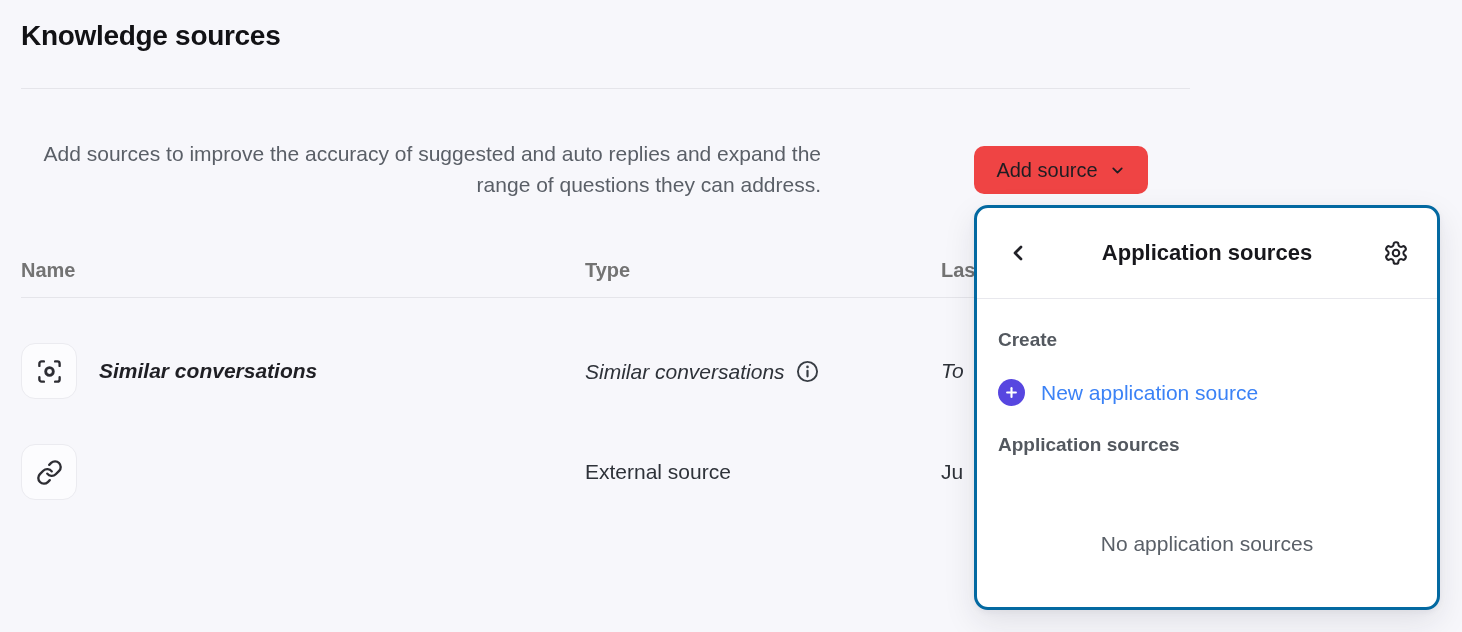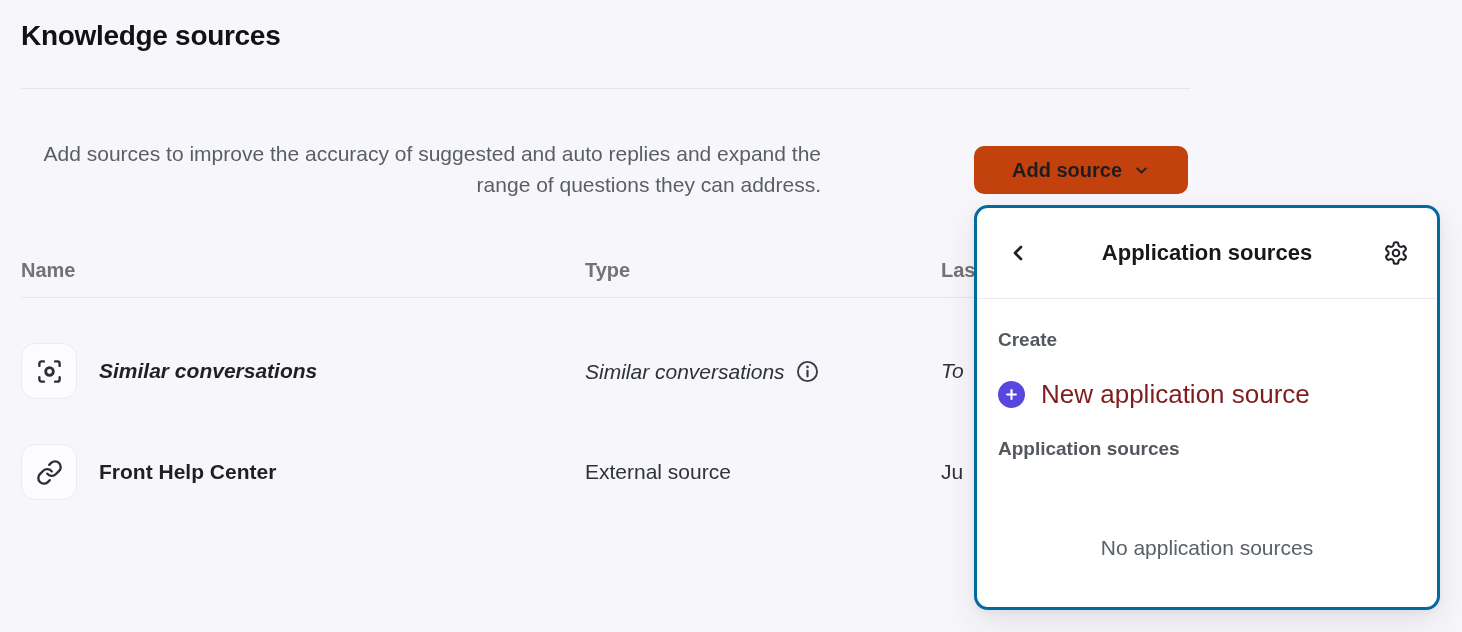--- a/index.html
+++ b/index.html
@@ -17,24 +17,24 @@
   }
   .title-divider {
     position:absolute; left:21px; top:88px; width:1169px; height:1px;
     background:#e5e5ea;
   }
   .page-description {
     position:absolute; left:21px; top:138px; width:800px;
     font-size:21px; line-height:31px; color:#5a5f67;text-align:right;
   }
   .add-source-btn {
-    position:absolute; left:974px; top:146px; width:214px; height:48px;
+    position:absolute; left:974px; top:146px; width:174px; height:48px;
     display:flex; align-items:center; justify-content:center; gap:11px;
-    background:#c2410c; border:none; border-radius:10px;
-    font-family:inherit; font-size:20px; font-weight:700; color:#1d1d22;
+    background:#ef4444; border:none; border-radius:10px;
+    font-family:inherit; font-size:20px; font-weight:400; color:#1d1d22;
     cursor:pointer;
   }
   .table-header-cell {
     position:absolute; top:259px;
     font-size:20px; font-weight:600; color:#737373;
   }
   .hdr-name { left:21px; }
   .hdr-type { left:585px; }
   .hdr-last { left:941px; }
   .header-divider {
@@ -90,21 +90,21 @@
   }
   .menu-item {
     margin-top:28px; display:flex; align-items:center; gap:16px;
     cursor:pointer;
   }
   .plus-badge {
     width:27px; height:27px; border-radius:50%;
     display:flex; align-items:center; justify-content:center;
     color:#ffffff; flex:0 0 auto;
   }
-  .menu-item-label { font-size:26px; color:#7f1d1d; }
+  .menu-item-label { font-size:21px; color:#3b82f6; }
   .list-label { margin-top:28px; }
   .empty-state {
     margin-top:76px; text-align:center;
     font-size:21px; color:#5a6068;
   }
   svg { display:block; }
 </style>
 </head>
 <body>
 
@@ -151,21 +151,20 @@
   <div class="row-last">To</div>
 </div>
 
 <div class="source-row row-2">
   <div class="row-icon-box">
     <svg width="27" height="27" viewBox="0 0 24 24" fill="none" stroke="currentColor" stroke-width="2.1" stroke-linecap="round" stroke-linejoin="round">
       <path d="M10 13a5 5 0 0 0 7.54.54l3-3a5 5 0 0 0-7.07-7.07l-1.72 1.71"></path>
       <path d="M14 11a5 5 0 0 0-7.54-.54l-3 3a5 5 0 0 0 7.07 7.07l1.71-1.71"></path>
     </svg>
   </div>
-  <div class="row-name">Front Help Center</div>
   <div class="row-type">
     <span>External source</span>
   </div>
   <div class="row-last">Ju</div>
 </div>
 
 <div class="popover">
   <div class="popover-header">
     <button class="back-btn">
       <span>

